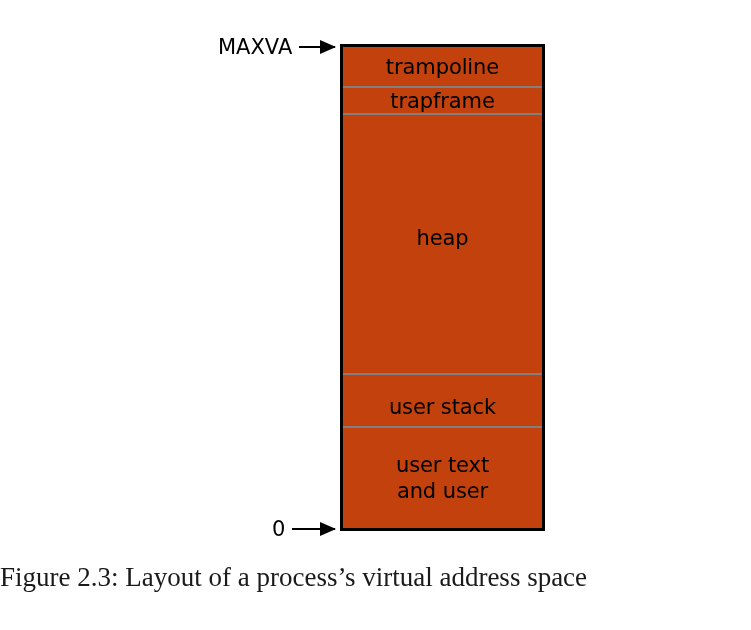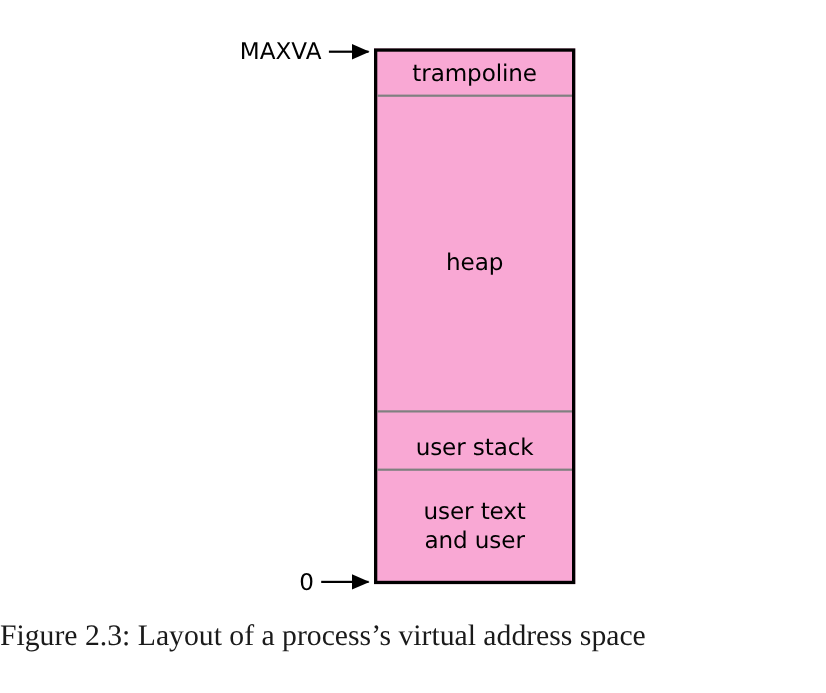--- a/index.html
+++ b/index.html
@@ -14,25 +14,25 @@
     background: #ffffff;
     overflow: hidden;
     font-family: "DejaVu Sans", sans-serif;
   }
 
   
   #memory-box {
     position: absolute;
     left: 340px;
     top: 44px;
-    width: 183px;
+    width: 205px;
     height: 487px;
     box-sizing: border-box;
     border: 3px solid #000000;
-    background: #f9a8d4;
+    background: #c2410c;
   }
 
   .segment {
     position: absolute;
     left: 0;
     right: 0;
     box-sizing: border-box;
     display: flex;
     align-items: center;
     justify-content: center;
@@ -127,20 +127,23 @@
     <span class="pointer-label">0</span>
     <span class="pointer-arrow"></span>
   </div>
 
   <div id="memory-box">
 
     <div class="segment seg-divider-bottom" id="segment-trampoline">
       <span class="seg-label">trampoline</span>
     </div>
 
+    <div class="segment seg-divider-bottom" id="segment-trapframe">
+      <span class="seg-label">trapframe</span>
+    </div>
 
     <div class="segment seg-divider-bottom" id="segment-heap">
       <span class="seg-label">heap</span>
     </div>
 
     <div class="segment seg-divider-bottom" id="segment-user-stack">
       <span class="seg-label">user stack</span>
     </div>
 
     <div class="segment" id="segment-user-text">

